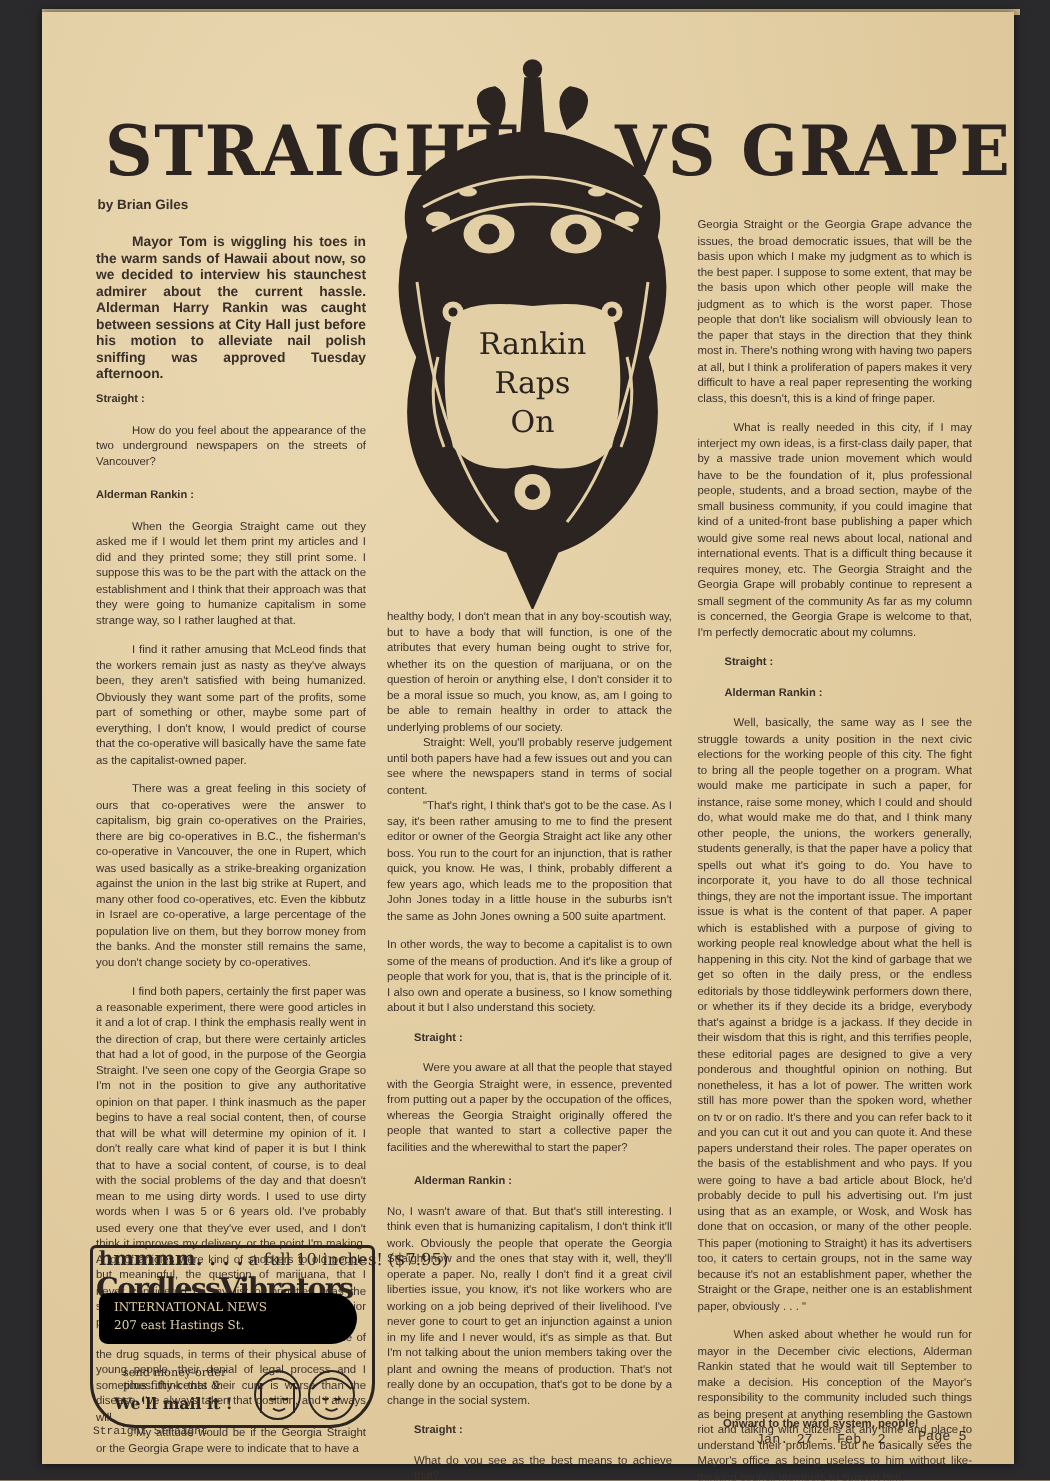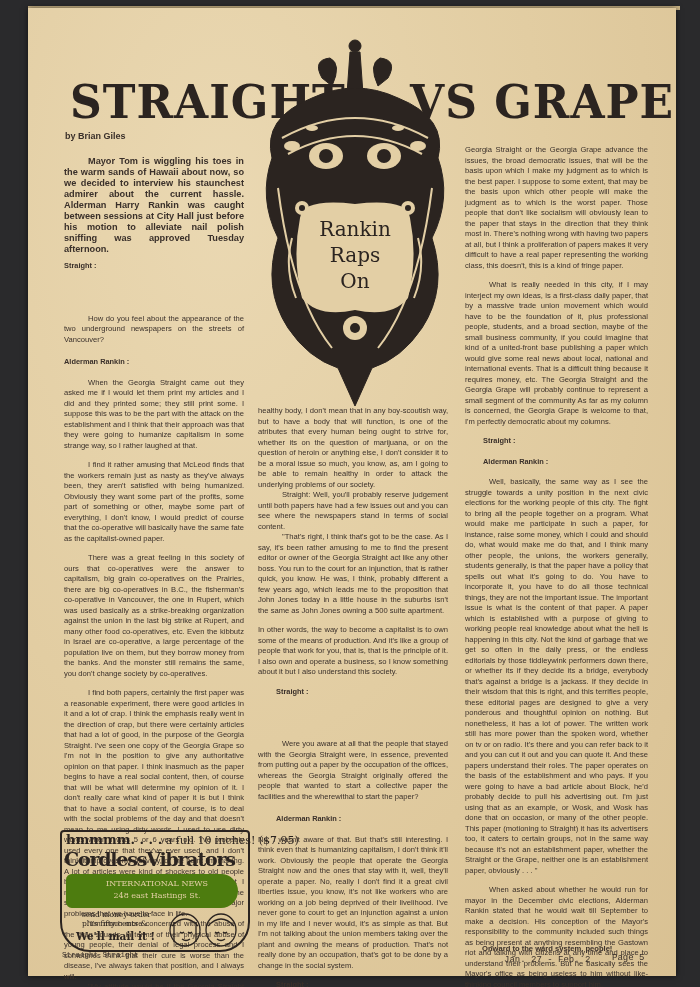--- a/index.html
+++ b/index.html
@@ -9,31 +9,31 @@
         box-shadow:0 0 6px rgba(0,0,0,.6);}
   .page-edge{position:absolute;left:28px;top:6px;width:652px;height:4px;background:#c9b385;}
   .headline{position:absolute;font-family:"DejaVu Serif",serif;font-weight:bold;color:#2b2420;font-size:44px;letter-spacing:1px;top:76px;transform:scaleY(1.05);}
   .h-left{left:70px;}
   .h-right{left:410px;}
   .byline{position:absolute;left:65px;top:131px;font-size:9px;font-weight:bold;color:#3a302a;}
   .col{position:absolute;font-size:7.6px;line-height:10.5px;color:#3a302a;text-align:justify;}
   .col p{margin:0 0 9px 0;text-indent:0;}
   .col p.ind{text-indent:24px;}
   .col .spk{font-weight:bold;font-size:7.4px;margin:6px 0 10px 0;}
-  .col .q{text-indent:24px;margin-bottom:12px;margin-top:42px;}
+  .col .q{text-indent:24px;margin-bottom:12px;}
   .col1{left:64px;top:156px;width:180px;}
   .col1 .lead{font-size:9.2px;line-height:11px;font-weight:bold;text-indent:24px;margin-bottom:6px;}
   .col2{left:258px;top:406px;width:190px;}
   .col3{left:465px;top:145px;width:183px;}
   .art{position:absolute;left:252px;top:38px;width:206px;height:368px;}
   .ad{position:absolute;left:60px;top:830px;width:186px;height:118px;border:2px solid #2b2420;border-radius:4px 4px 30px 30px;}
   .ad-top{position:absolute;left:4px;top:0;font-family:"DejaVu Serif",serif;font-size:11px;color:#2b2420;white-space:nowrap;}
   .ad-top b{font-size:13px;}
   .ad-title{position:absolute;left:2px;top:16px;font-family:"DejaVu Serif",serif;font-weight:bold;font-size:19px;letter-spacing:-1.2px;color:#2b2420;white-space:nowrap;}
-  .ad-bar{position:absolute;left:4px;top:42px;width:172px;height:34px;background:#4d7c0f;border-radius:6px 18px 18px 6px;text-align:center;}
+  .ad-bar{position:absolute;left:4px;top:30px;width:172px;height:34px;background:#000000;border-radius:6px 18px 18px 6px;}
   .ad-bar span{display:block;color:#e3cfa5;font-family:"DejaVu Serif",serif;font-size:8px;padding-left:10px;}
   .ad-send{position:absolute;left:20px;top:78px;font-family:"DejaVu Serif",serif;font-size:7.5px;line-height:9px;color:#2b2420;}
   .ad-mail{position:absolute;left:14px;top:98px;font-family:"DejaVu Serif",serif;font-weight:bold;font-size:10.5px;color:#2b2420;}
   .ad-faces{position:absolute;left:104px;top:76px;}
   .footer-src{position:absolute;left:62px;top:951px;font-family:"Liberation Mono",monospace;font-size:7.5px;color:#3a302a;}
   .onward{position:absolute;left:482px;top:944px;font-size:7.6px;font-weight:bold;color:#3a302a;}
   .dateline{position:absolute;left:504px;top:955px;font-family:"Liberation Mono",monospace;font-size:9px;color:#3a302a;}
   .pageno{position:absolute;left:612px;top:953px;font-family:"Liberation Mono",monospace;font-size:9px;color:#3a302a;}
 </style>
 </head>
@@ -129,21 +129,21 @@
 <div class="onward">Onward to the ward system, people!</div>
 
 <div class="ad">
   <div class="ad-top">
     <b>hmmmm. . . .</b>
     <span>a full 10 inches! ($7.95)</span>
   </div>
   <div class="ad-title">CordlessVibrators</div>
   <div class="ad-bar">
     <span style="padding-top:5px">INTERNATIONAL NEWS</span>
-    <span style="padding-top:3px">248 east Hastings St.</span>
+    <span style="padding-top:3px">207 east Hastings St.</span>
   </div>
   <div class="ad-send">
     <div>send money-order</div>
     <div>plus fifty-cents &amp;</div>
   </div>
   <div class="ad-mail">We'll mail it !</div>
   <svg class="ad-faces" width="76" height="40" viewBox="0 0 76 40">
     <g fill="none" stroke="#2b2420" stroke-width="1.3">
       <ellipse cx="19" cy="22" rx="15" ry="16"></ellipse>
       <path d="M6 18 q13 -14 26 0 M8 14 v20 M30 14 v20"></path>

